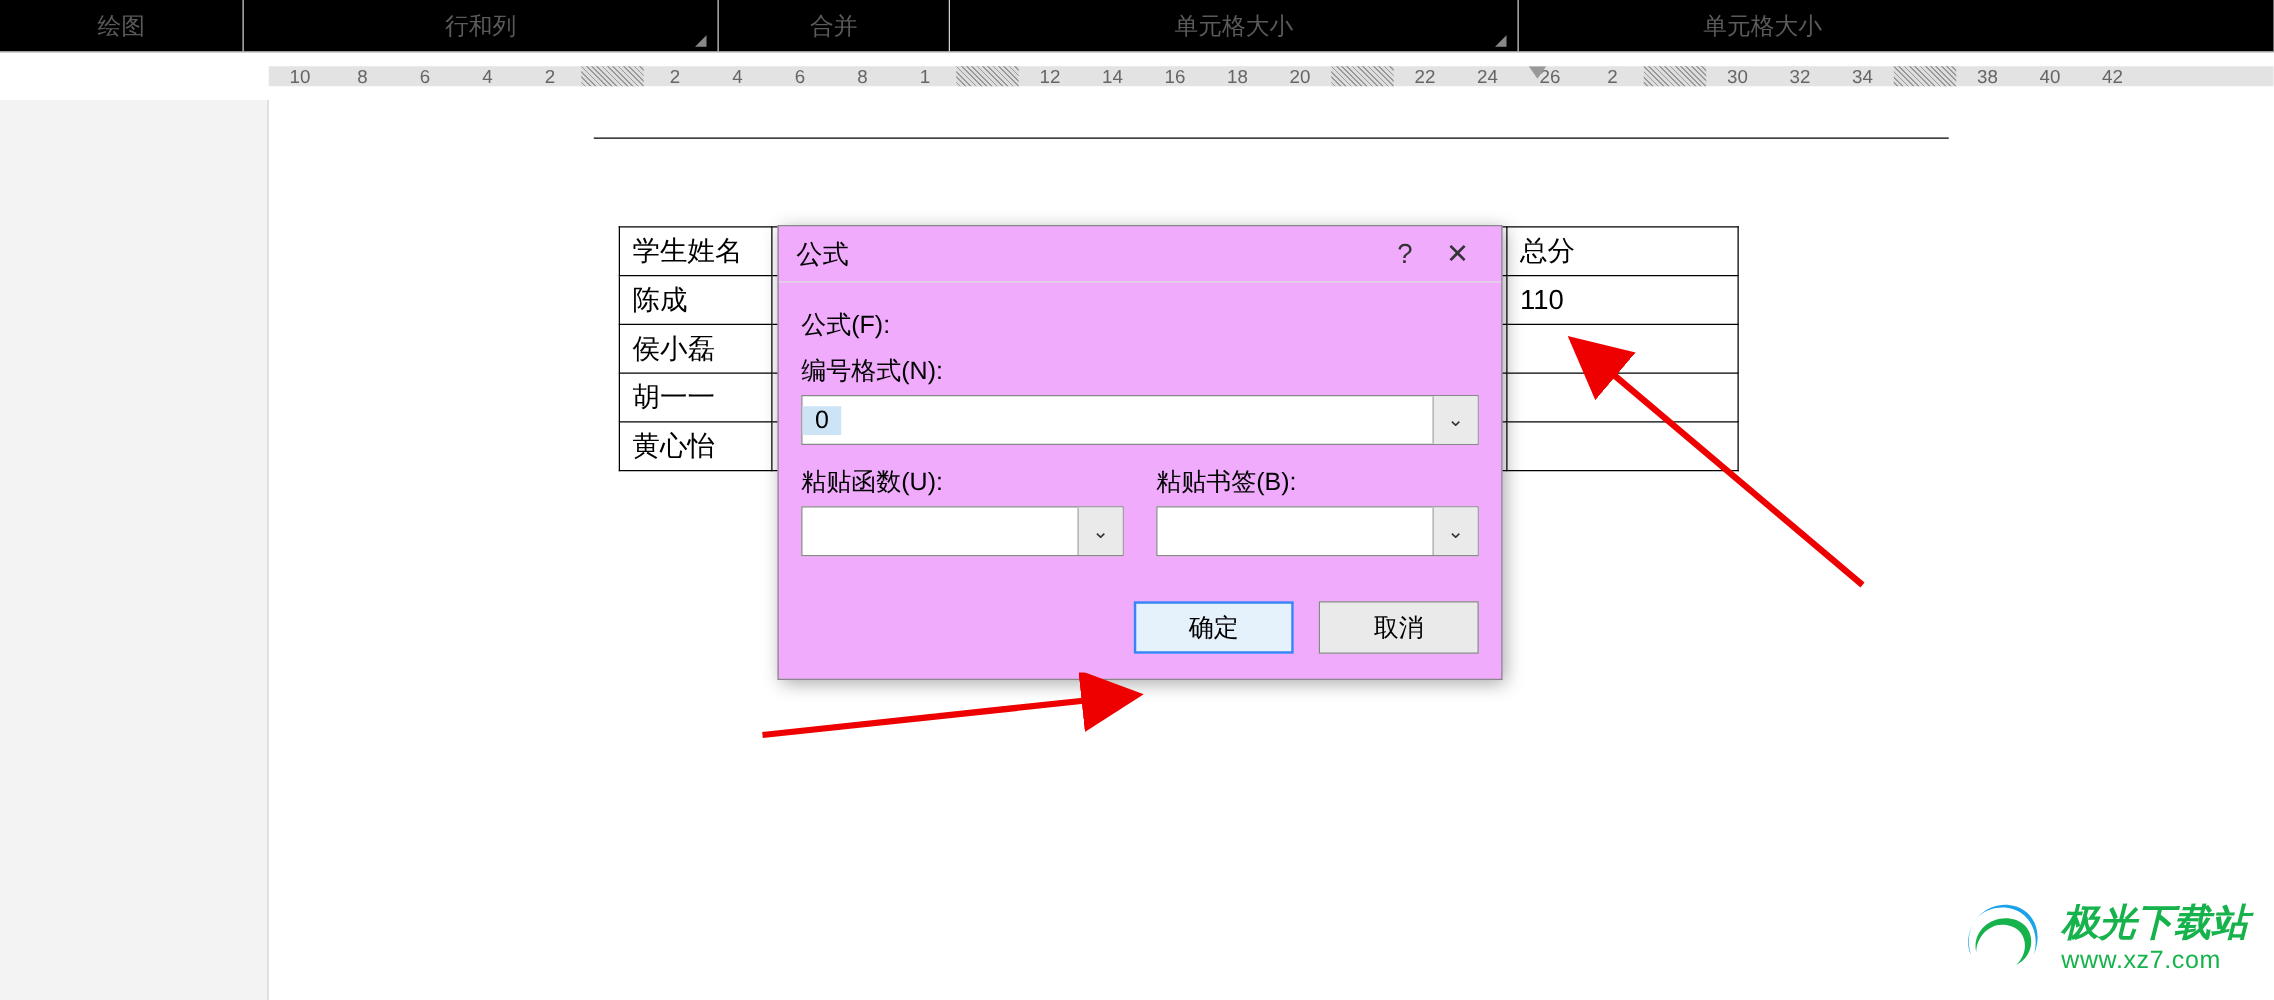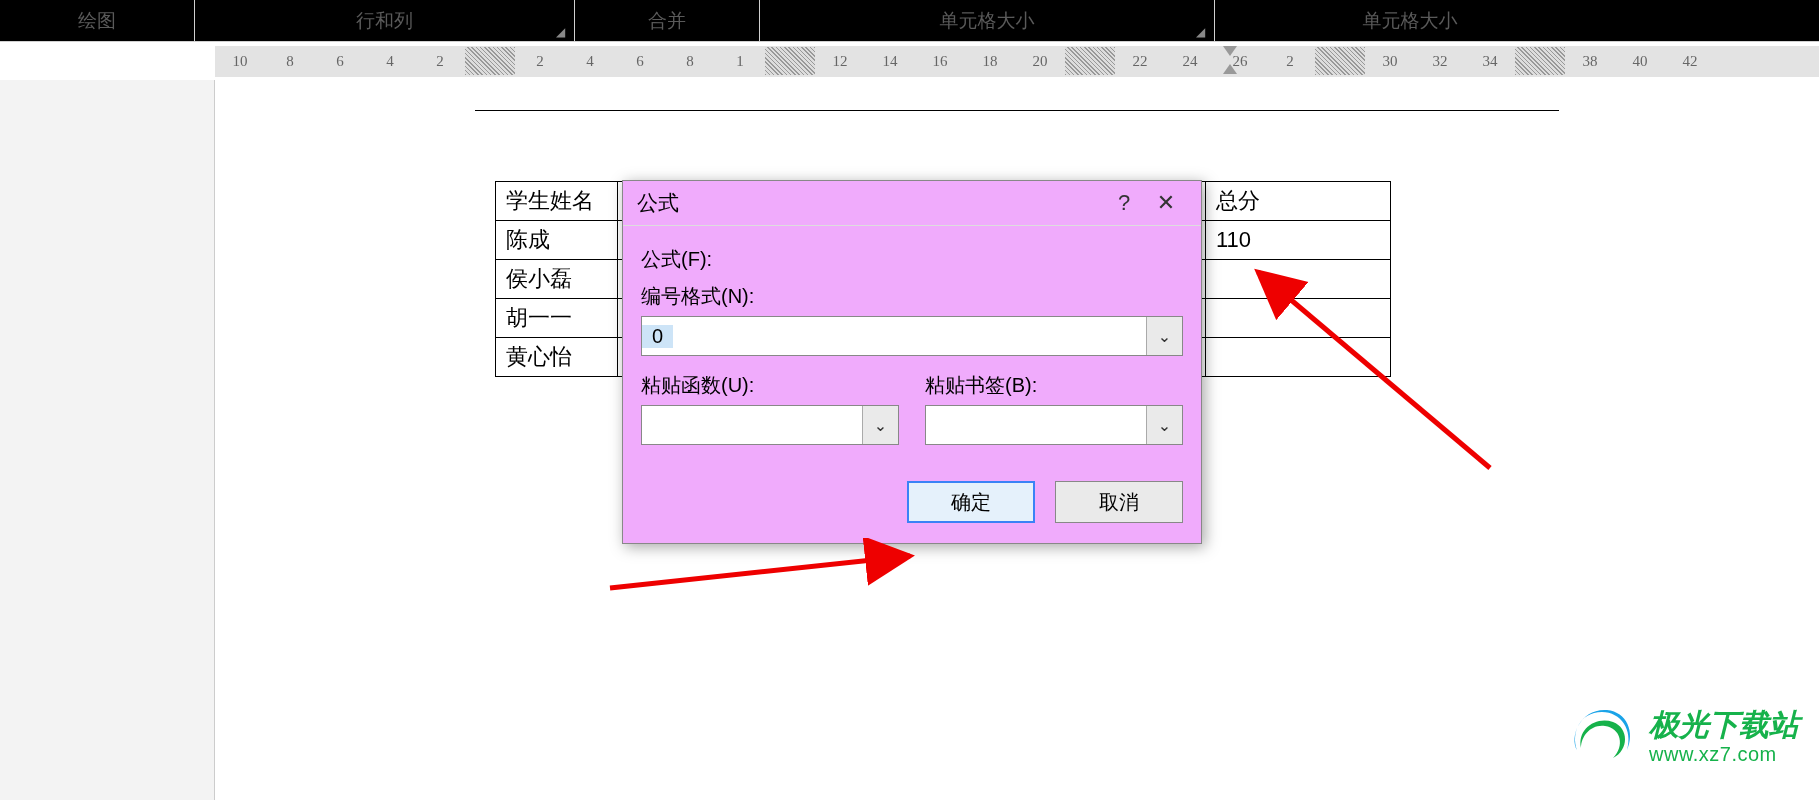--- a/index.html
+++ b/index.html
@@ -44,26 +44,25 @@
   height: 38px;
   background: #fff;
   position: relative;
   display: flex;
   align-items: center;
 }
 .ruler-inner {
   position: absolute;
   left: 215px;
   right: 0;
-  height: 31px;
+  height: 16px;
   background: #e3e3e3;
   display: flex;
   align-items: center;
   overflow: hidden;
-  font-family: Liberation Serif, serif;
 }
 .ruler-nums {
   display: flex;
   align-items: center;
   color: #666;
   font-size: 15px;
   gap: 0;
 }
 .ruler-nums span {
   width: 50px;
@@ -218,21 +217,21 @@
   left:0; top:80px; bottom:0;
   width:215px;
   background:#f3f3f3;
   border-right:1px solid #ccc;
 }
 
 
 .watermark {
   position: absolute;
   right: 20px;
-  bottom: 32px;
+  bottom: 18px;
   display: flex;
   align-items: center;
   gap: 12px;
   z-index: 200;
 }
 .wm-logo {
   width: 70px; height: 62px;
   position: relative;
 }
 .wm-text { display: flex; flex-direction: column; line-height: 1.15; }

